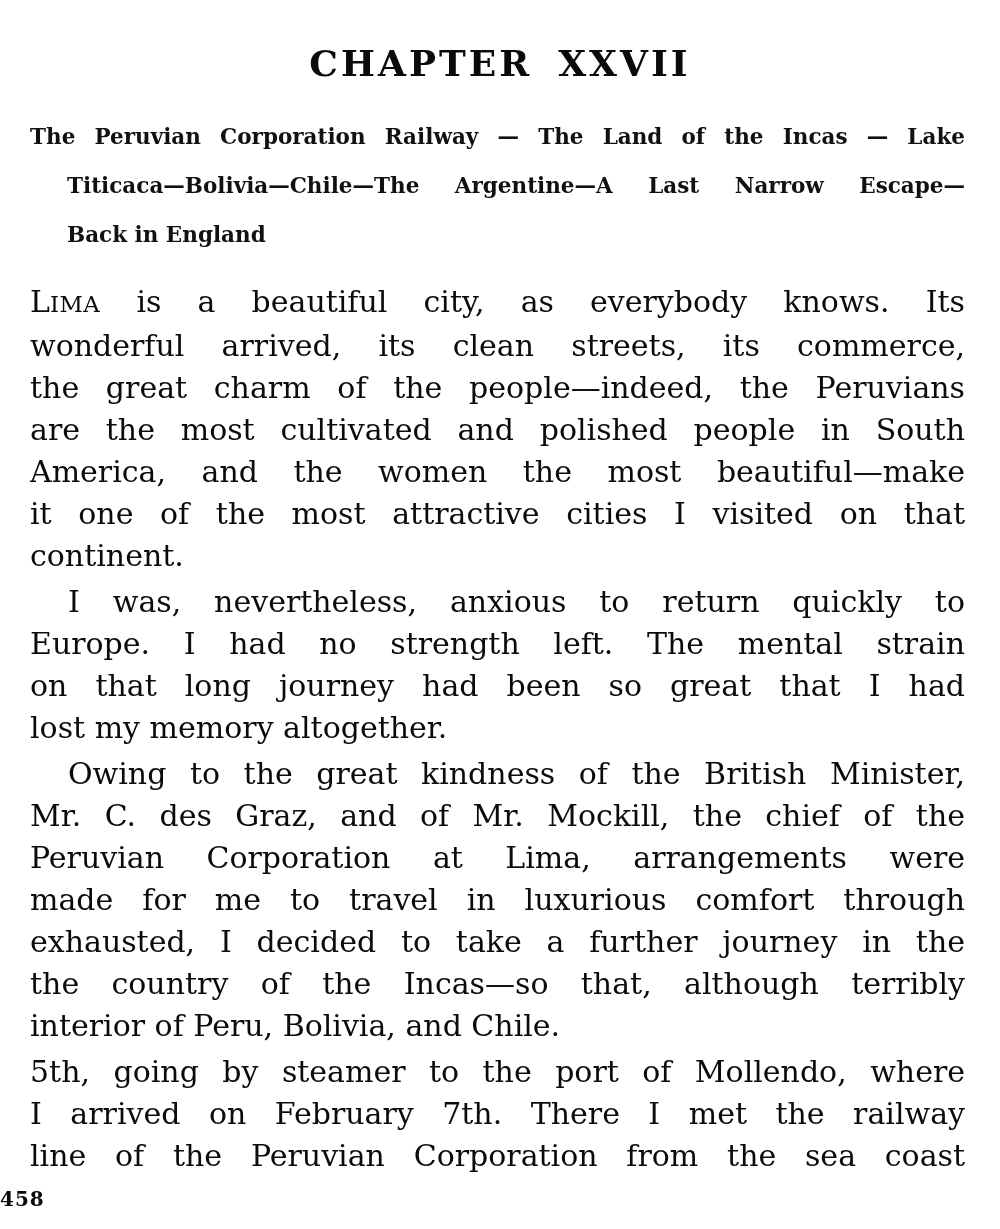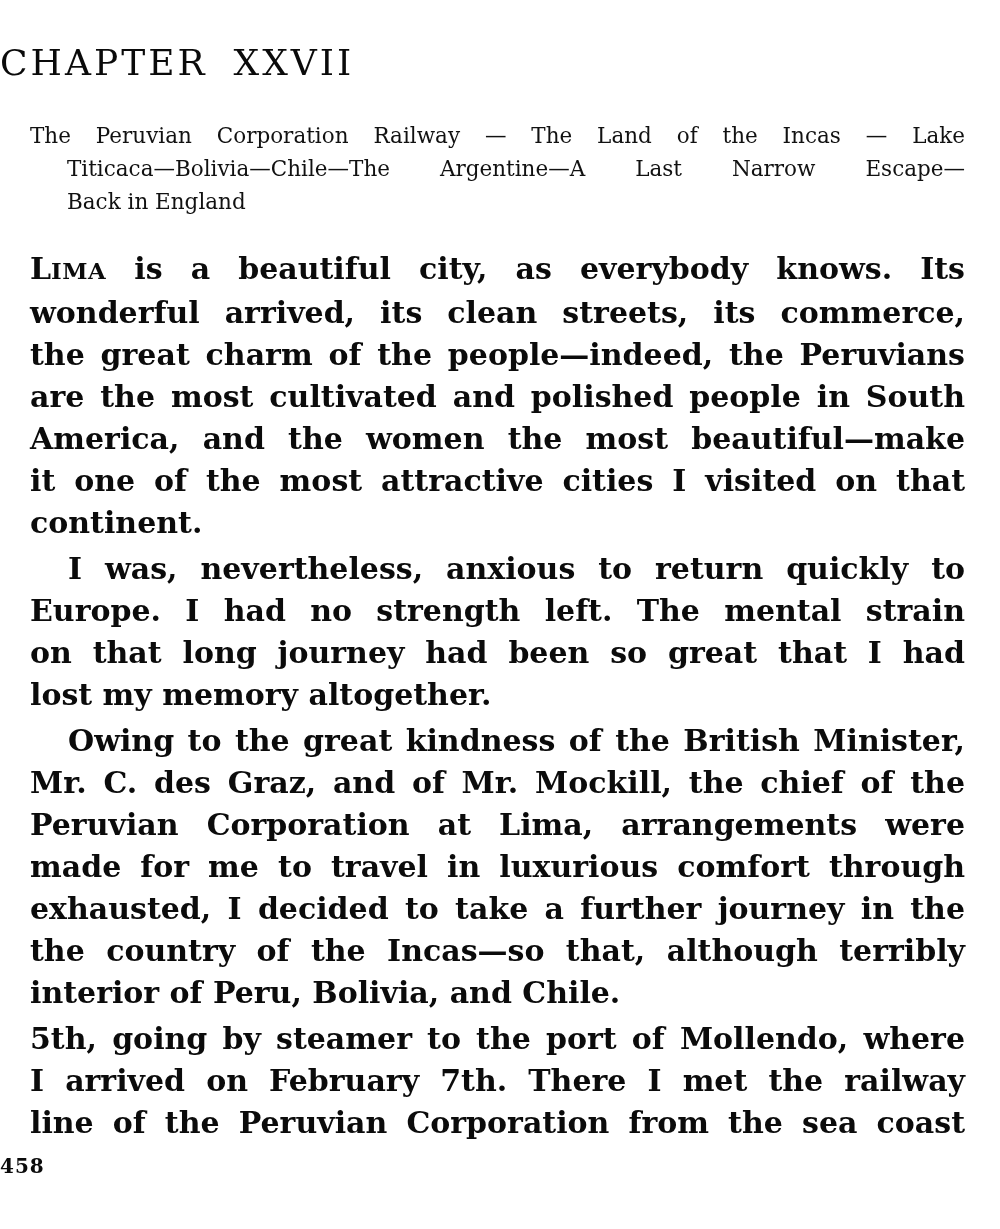--- a/index.html
+++ b/index.html
@@ -11,44 +11,45 @@
     font-family: "DejaVu Serif", "Liberation Serif", serif;
     overflow: hidden;
   }
   .page {
     width: 1000px;
     height: 1229px;
     box-sizing: border-box;
     padding-top: 42px;
   }
   .heading {
+    text-align: center;
     font-size: 36px;
-    font-weight: normal;
+    font-weight: bold;
     letter-spacing: 3px;
     color: #0a0a0a;
   }
   .heading .w2 { margin-left: 26px; }
   .argument {
     margin: 36px 35px 0 30px;
     font-size: 21.5px;
-    font-weight: normal;
+    font-weight: bold;
     line-height: 33px;
     color: #111;
   }
   .arg-line { text-align: justify; text-align-last: justify; }
   .arg-line.no-just { text-align: center; text-align-last: left; }
-  .arg-line.hang { margin-left: 37px; }
+  .arg-line.hang { margin-left: 37px; margin-top: 16px; }
   .body-text {
     margin: 30px 35px 0 30px;
     font-size: 30px;
     line-height: 42px;
     color: #0b0b0b;
   }
   .paragraph { margin: 0 0 4px 0; }
-  .line { text-align: justify; text-align-last: justify; font-weight: bold; }
+  .line { text-align: justify; text-align-last: justify; }
   .line.no-just { text-align: right; text-align-last: left; }
   .line.indent { text-indent: 38px; }
   .small-caps { font-size: 0.76em; letter-spacing: 0.5px; }
   .page-number {
     margin-top: 10px;
     text-align: left;
     font-size: 20px;
     font-weight: bold;
     letter-spacing: 1px;
   }

